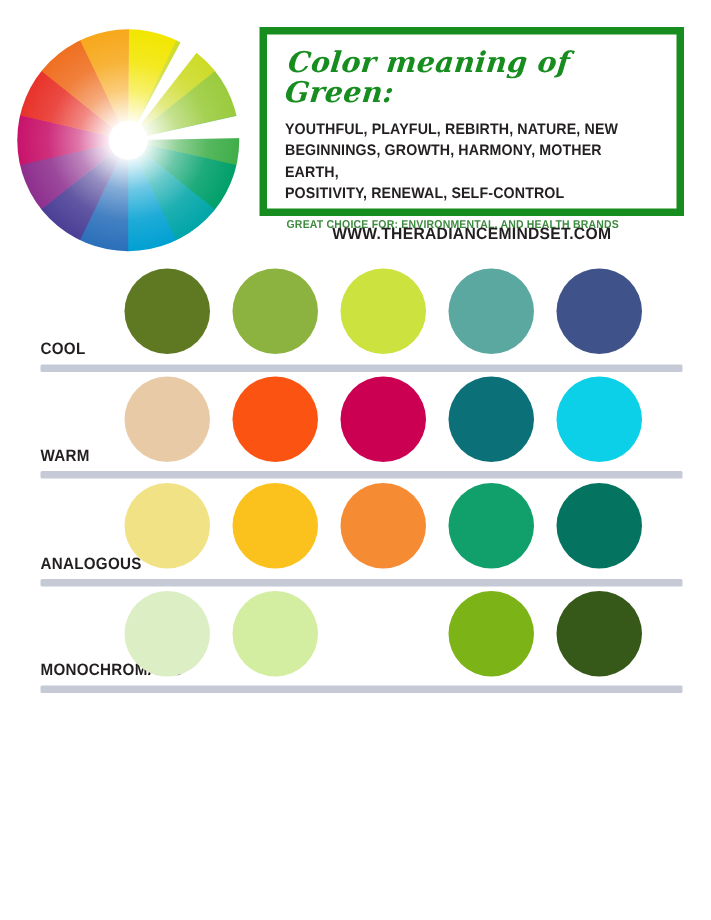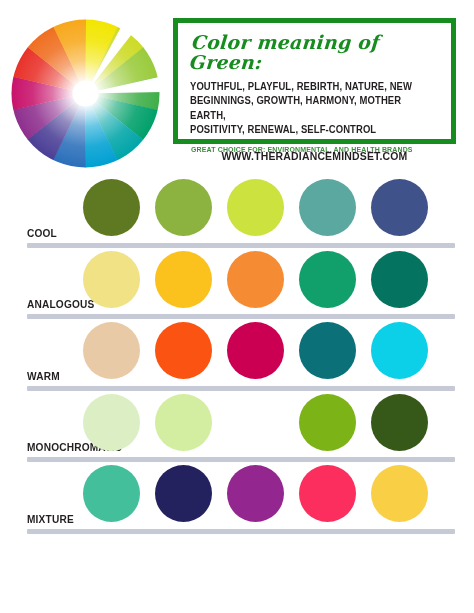--- a/index.html
+++ b/index.html
@@ -199,56 +199,45 @@
       <div class="swatches">
         <div class="swatch" style="background: rgb(95, 120, 34);"></div>
         <div class="swatch" style="background: rgb(140, 179, 63);"></div>
         <div class="swatch" style="background: rgb(203, 226, 63);"></div>
         <div class="swatch" style="background: rgb(90, 168, 160);"></div>
         <div class="swatch" style="background: rgb(63, 82, 137);"></div>
       </div>
       <div class="row-divider" style="background: rgb(198, 202, 215);"></div>
     </div>
     <div class="palette-row">
+      <div class="row-label">WARM</div>
+      <div class="swatches">
+        <div class="swatch" style="background: rgb(232, 203, 166);"></div>
+        <div class="swatch" style="background: rgb(251, 83, 18);"></div>
+        <div class="swatch" style="background: rgb(204, 0, 82);"></div>
+        <div class="swatch" style="background: rgb(11, 112, 120);"></div>
+        <div class="swatch" style="background: rgb(12, 207, 232);"></div>
+      </div>
+      <div class="row-divider" style="background: rgb(198, 202, 215);"></div>
+    </div>
+    <div class="palette-row">
       <div class="row-label">ANALOGOUS</div>
       <div class="swatches">
         <div class="swatch" style="background: rgb(240, 226, 133);"></div>
         <div class="swatch" style="background: rgb(251, 194, 29);"></div>
         <div class="swatch" style="background: rgb(245, 139, 51);"></div>
         <div class="swatch" style="background: rgb(17, 160, 107);"></div>
         <div class="swatch" style="background: rgb(4, 115, 96);"></div>
       </div>
       <div class="row-divider" style="background: rgb(198, 202, 215);"></div>
     </div>
     <div class="palette-row">
-      <div class="row-label">WARM</div>
-      <div class="swatches">
-        <div class="swatch" style="background: rgb(232, 203, 166);"></div>
-        <div class="swatch" style="background: rgb(251, 83, 18);"></div>
-        <div class="swatch" style="background: rgb(204, 0, 82);"></div>
-        <div class="swatch" style="background: rgb(11, 112, 120);"></div>
-        <div class="swatch" style="background: rgb(12, 207, 232);"></div>
-      </div>
-      <div class="row-divider" style="background: rgb(198, 202, 215);"></div>
-    </div>
-    <div class="palette-row">
       <div class="row-label">MONOCHROMATIC</div>
       <div class="swatches">
         <div class="swatch" style="background: rgb(220, 239, 196);"></div>
         <div class="swatch" style="background: rgb(211, 237, 161);"></div>
         <div class="swatch"></div>
         <div class="swatch" style="background: rgb(124, 179, 22);"></div>
         <div class="swatch" style="background: rgb(54, 89, 26);"></div>
       </div>
       <div class="row-divider" style="background: rgb(198, 202, 215);"></div>
     </div>
-    <div class="palette-row">
-      <div class="row-label">MIXTURE</div>
-      <div class="swatches">
-        <div class="swatch" style="background: rgb(68, 191, 155);"></div>
-        <div class="swatch" style="background: rgb(36, 34, 94);"></div>
-        <div class="swatch" style="background: rgb(147, 38, 143);"></div>
-        <div class="swatch" style="background: rgb(251, 46, 94);"></div>
-        <div class="swatch" style="background: rgb(249, 207, 70);"></div>
-      </div>
-      <div class="row-divider" style="background: rgb(198, 202, 215);"></div>
-    </div>
   </div>
 
 </body></html>

